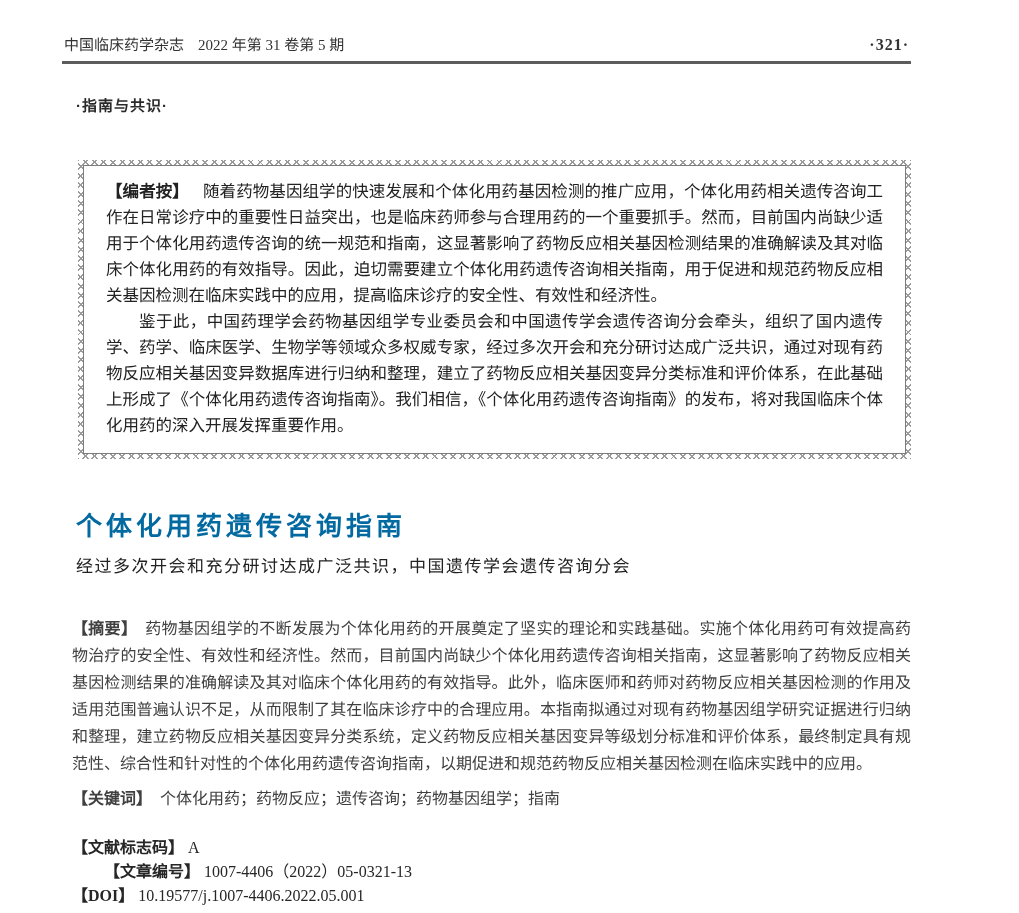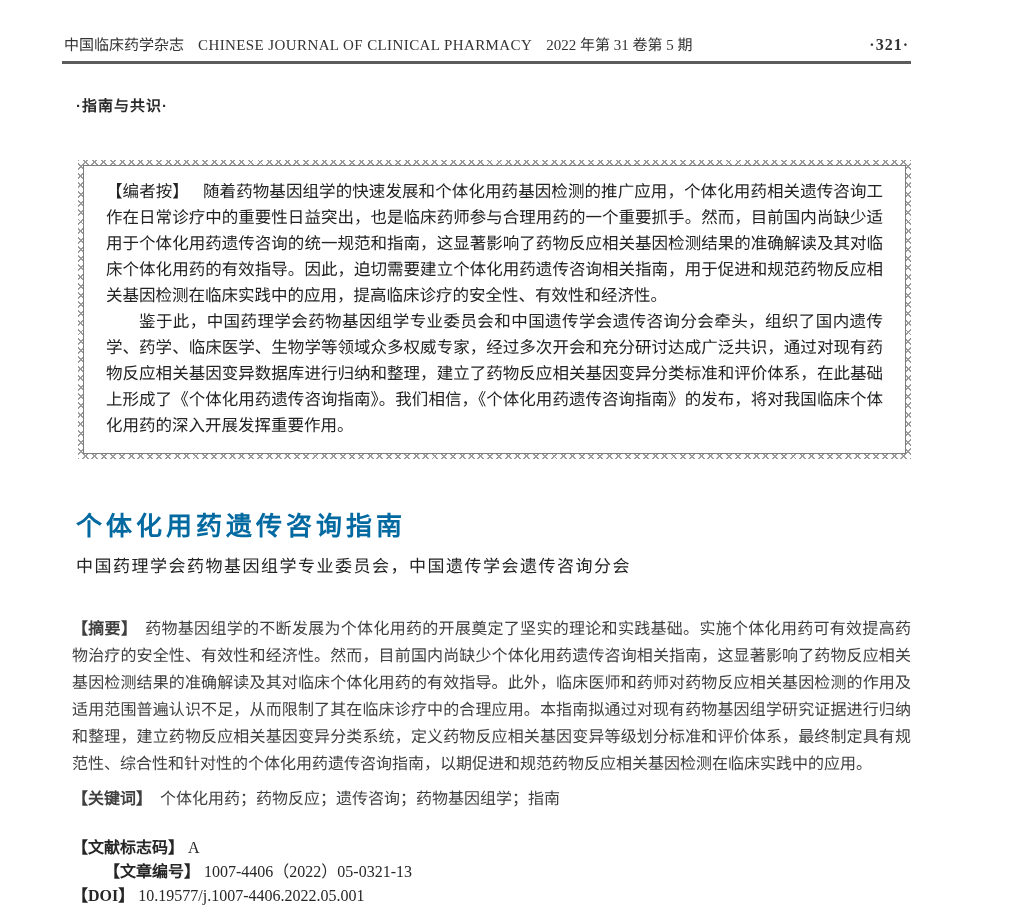--- a/index.html
+++ b/index.html
@@ -68,21 +68,21 @@
   }
   .editor-box-inner p {
     margin: 0;
     font-size: 16.5px;
     line-height: 26px;
     text-align: justify;
     color: #222;
   }
   .editor-box-inner p.indent { text-indent: 2em; }
   .editor-label {
-    font-weight: normal;
+    font-weight: bold;
     margin-right: 14px;
   }
 
   
   .article-title {
     margin: 46px 0 0 14px;
     font-size: 26px;
     font-weight: bold;
     letter-spacing: 4px;
     color: #0369a1;
@@ -146,37 +146,36 @@
   .footnote-row .fn-content p { margin: 0; line-height: 26.5px; }
 </style>
 </head>
 <body style="color: rgb(43, 43, 43);">
 
 <div class="page">
 
   <div class="running-head">
     <div class="left-group">
       <span>中国临床药学杂志</span>
-      <span class="journal-en">CHINESE JOURNAL OF CLINICAL PHARMACY</span>
       <span>2022 年第 31 卷第 5 期</span>
     </div>
     <span class="page-number">·321·</span>
   </div>
 
   <div class="section-label">·指南与共识·</div>
 
   <div class="editor-box-outer">
     <div class="editor-box-inner">
       <p><span class="editor-label">【编者按】</span><span>随着药物基因组学的快速发展和个体化用药基因检测的推广应用，个体化用药相关遗传咨询工作在日常诊疗中的重要性日益突出，也是临床药师参与合理用药的一个重要抓手。然而，目前国内尚缺少适用于个体化用药遗传咨询的统一规范和指南，这显著影响了药物反应相关基因检测结果的准确解读及其对临床个体化用药的有效指导。因此，迫切需要建立个体化用药遗传咨询相关指南，用于促进和规范药物反应相关基因检测在临床实践中的应用，提高临床诊疗的安全性、有效性和经济性。</span></p>
       <p class="indent">鉴于此，中国药理学会药物基因组学专业委员会和中国遗传学会遗传咨询分会牵头，组织了国内遗传学、药学、临床医学、生物学等领域众多权威专家，经过多次开会和充分研讨达成广泛共识，通过对现有药物反应相关基因变异数据库进行归纳和整理，建立了药物反应相关基因变异分类标准和评价体系，在此基础上形成了《个体化用药遗传咨询指南》。我们相信，《个体化用药遗传咨询指南》的发布，将对我国临床个体化用药的深入开展发挥重要作用。</p>
     </div>
   </div>
 
   <h1 class="article-title">个体化用药遗传咨询指南</h1>
-  <div class="article-authors">中国药理学会药物基因组学专业委员会，中国遗传学会遗传咨询分会</div>
+  <div class="article-authors">经过多次开会和充分研讨达成广泛共识，中国遗传学会遗传咨询分会</div>
 
   <div class="abstract-block">
     <p><span class="inline-label">【摘要】</span><span>药物基因组学的不断发展为个体化用药的开展奠定了坚实的理论和实践基础。实施个体化用药可有效提高药物治疗的安全性、有效性和经济性。然而，目前国内尚缺少个体化用药遗传咨询相关指南，这显著影响了药物反应相关基因检测结果的准确解读及其对临床个体化用药的有效指导。此外，临床医师和药师对药物反应相关基因检测的作用及适用范围普遍认识不足，从而限制了其在临床诊疗中的合理应用。本指南拟通过对现有药物基因组学研究证据进行归纳和整理，建立药物反应相关基因变异分类系统，定义药物反应相关基因变异等级划分标准和评价体系，最终制定具有规范性、综合性和针对性的个体化用药遗传咨询指南，以期促进和规范药物反应相关基因检测在临床实践中的应用。</span></p>
     <p class="kw-line"><span class="inline-label">【关键词】</span><span>个体化用药；药物反应；遗传咨询；药物基因组学；指南</span></p>
   </div>
 
   <div class="codes-row">
     <div class="code-item-1"><span class="inline-label">【文献标志码】</span><span>A</span></div>
     <div class="code-item-2"><span class="inline-label">【文章编号】</span><span>1007-4406（2022）05-0321-13</span></div>
     <div class="code-item-3"><span class="inline-label">【DOI】</span><span>10.19577/j.1007-4406.2022.05.001</span></div>

